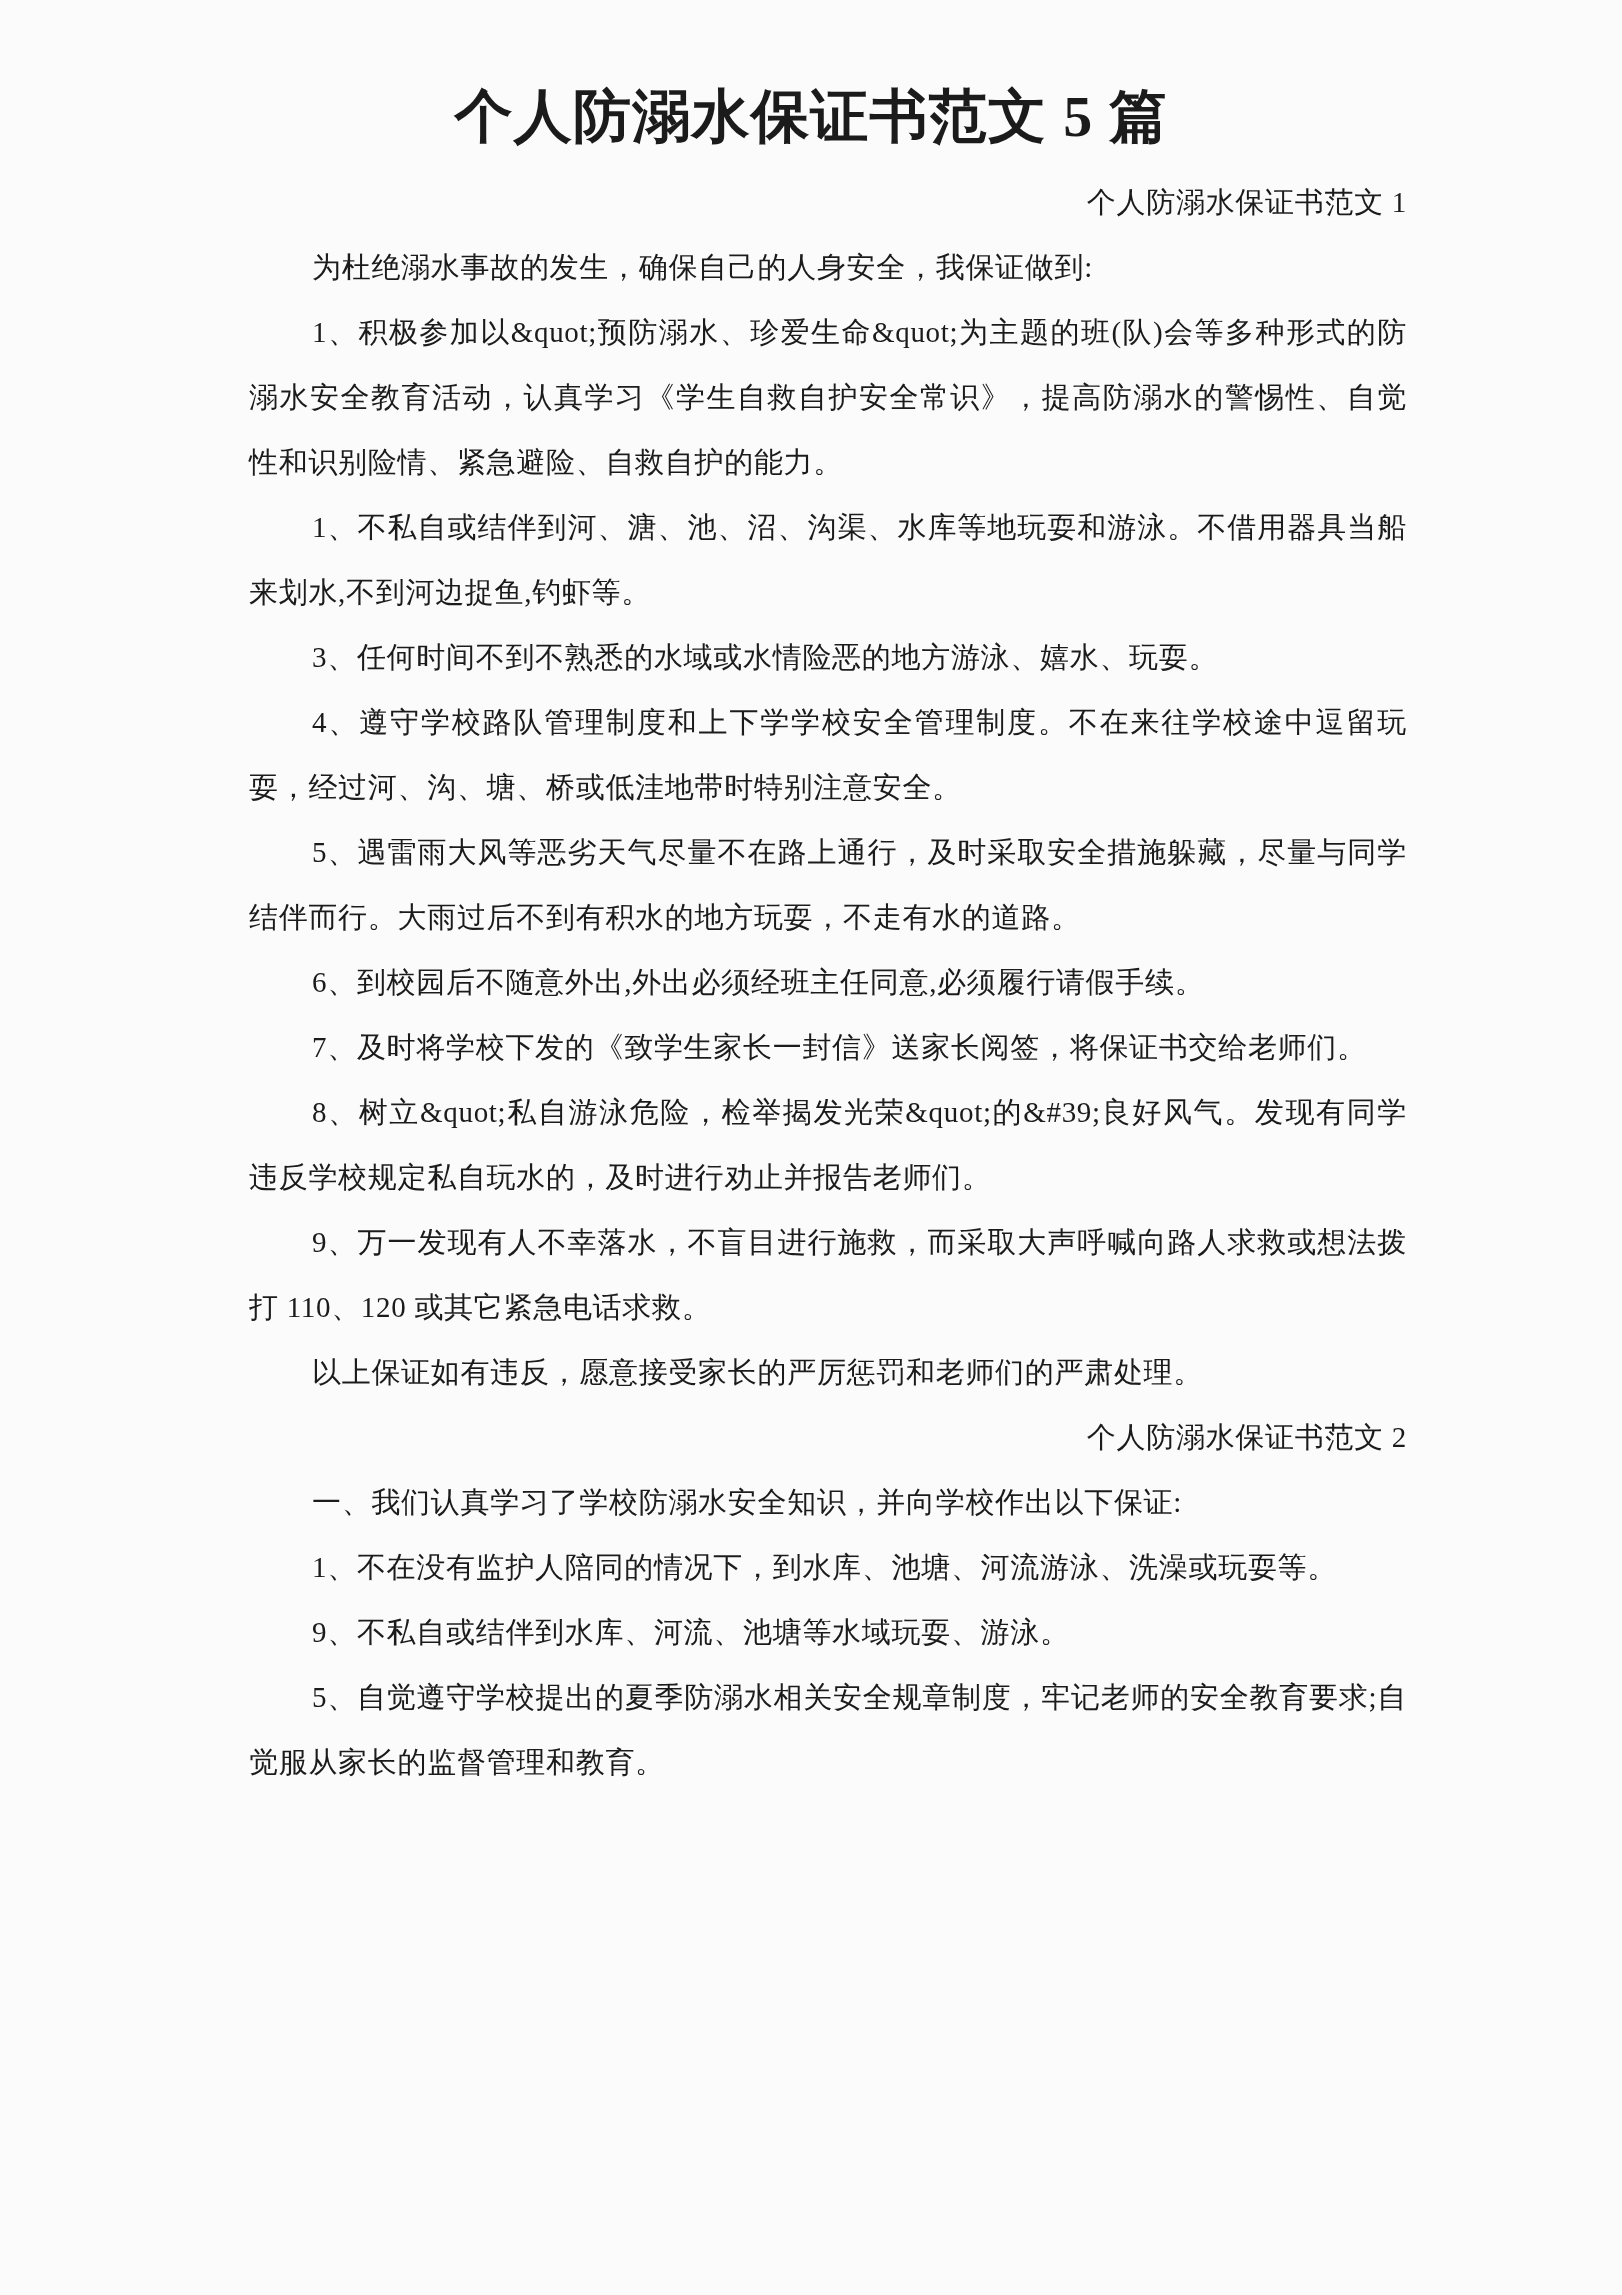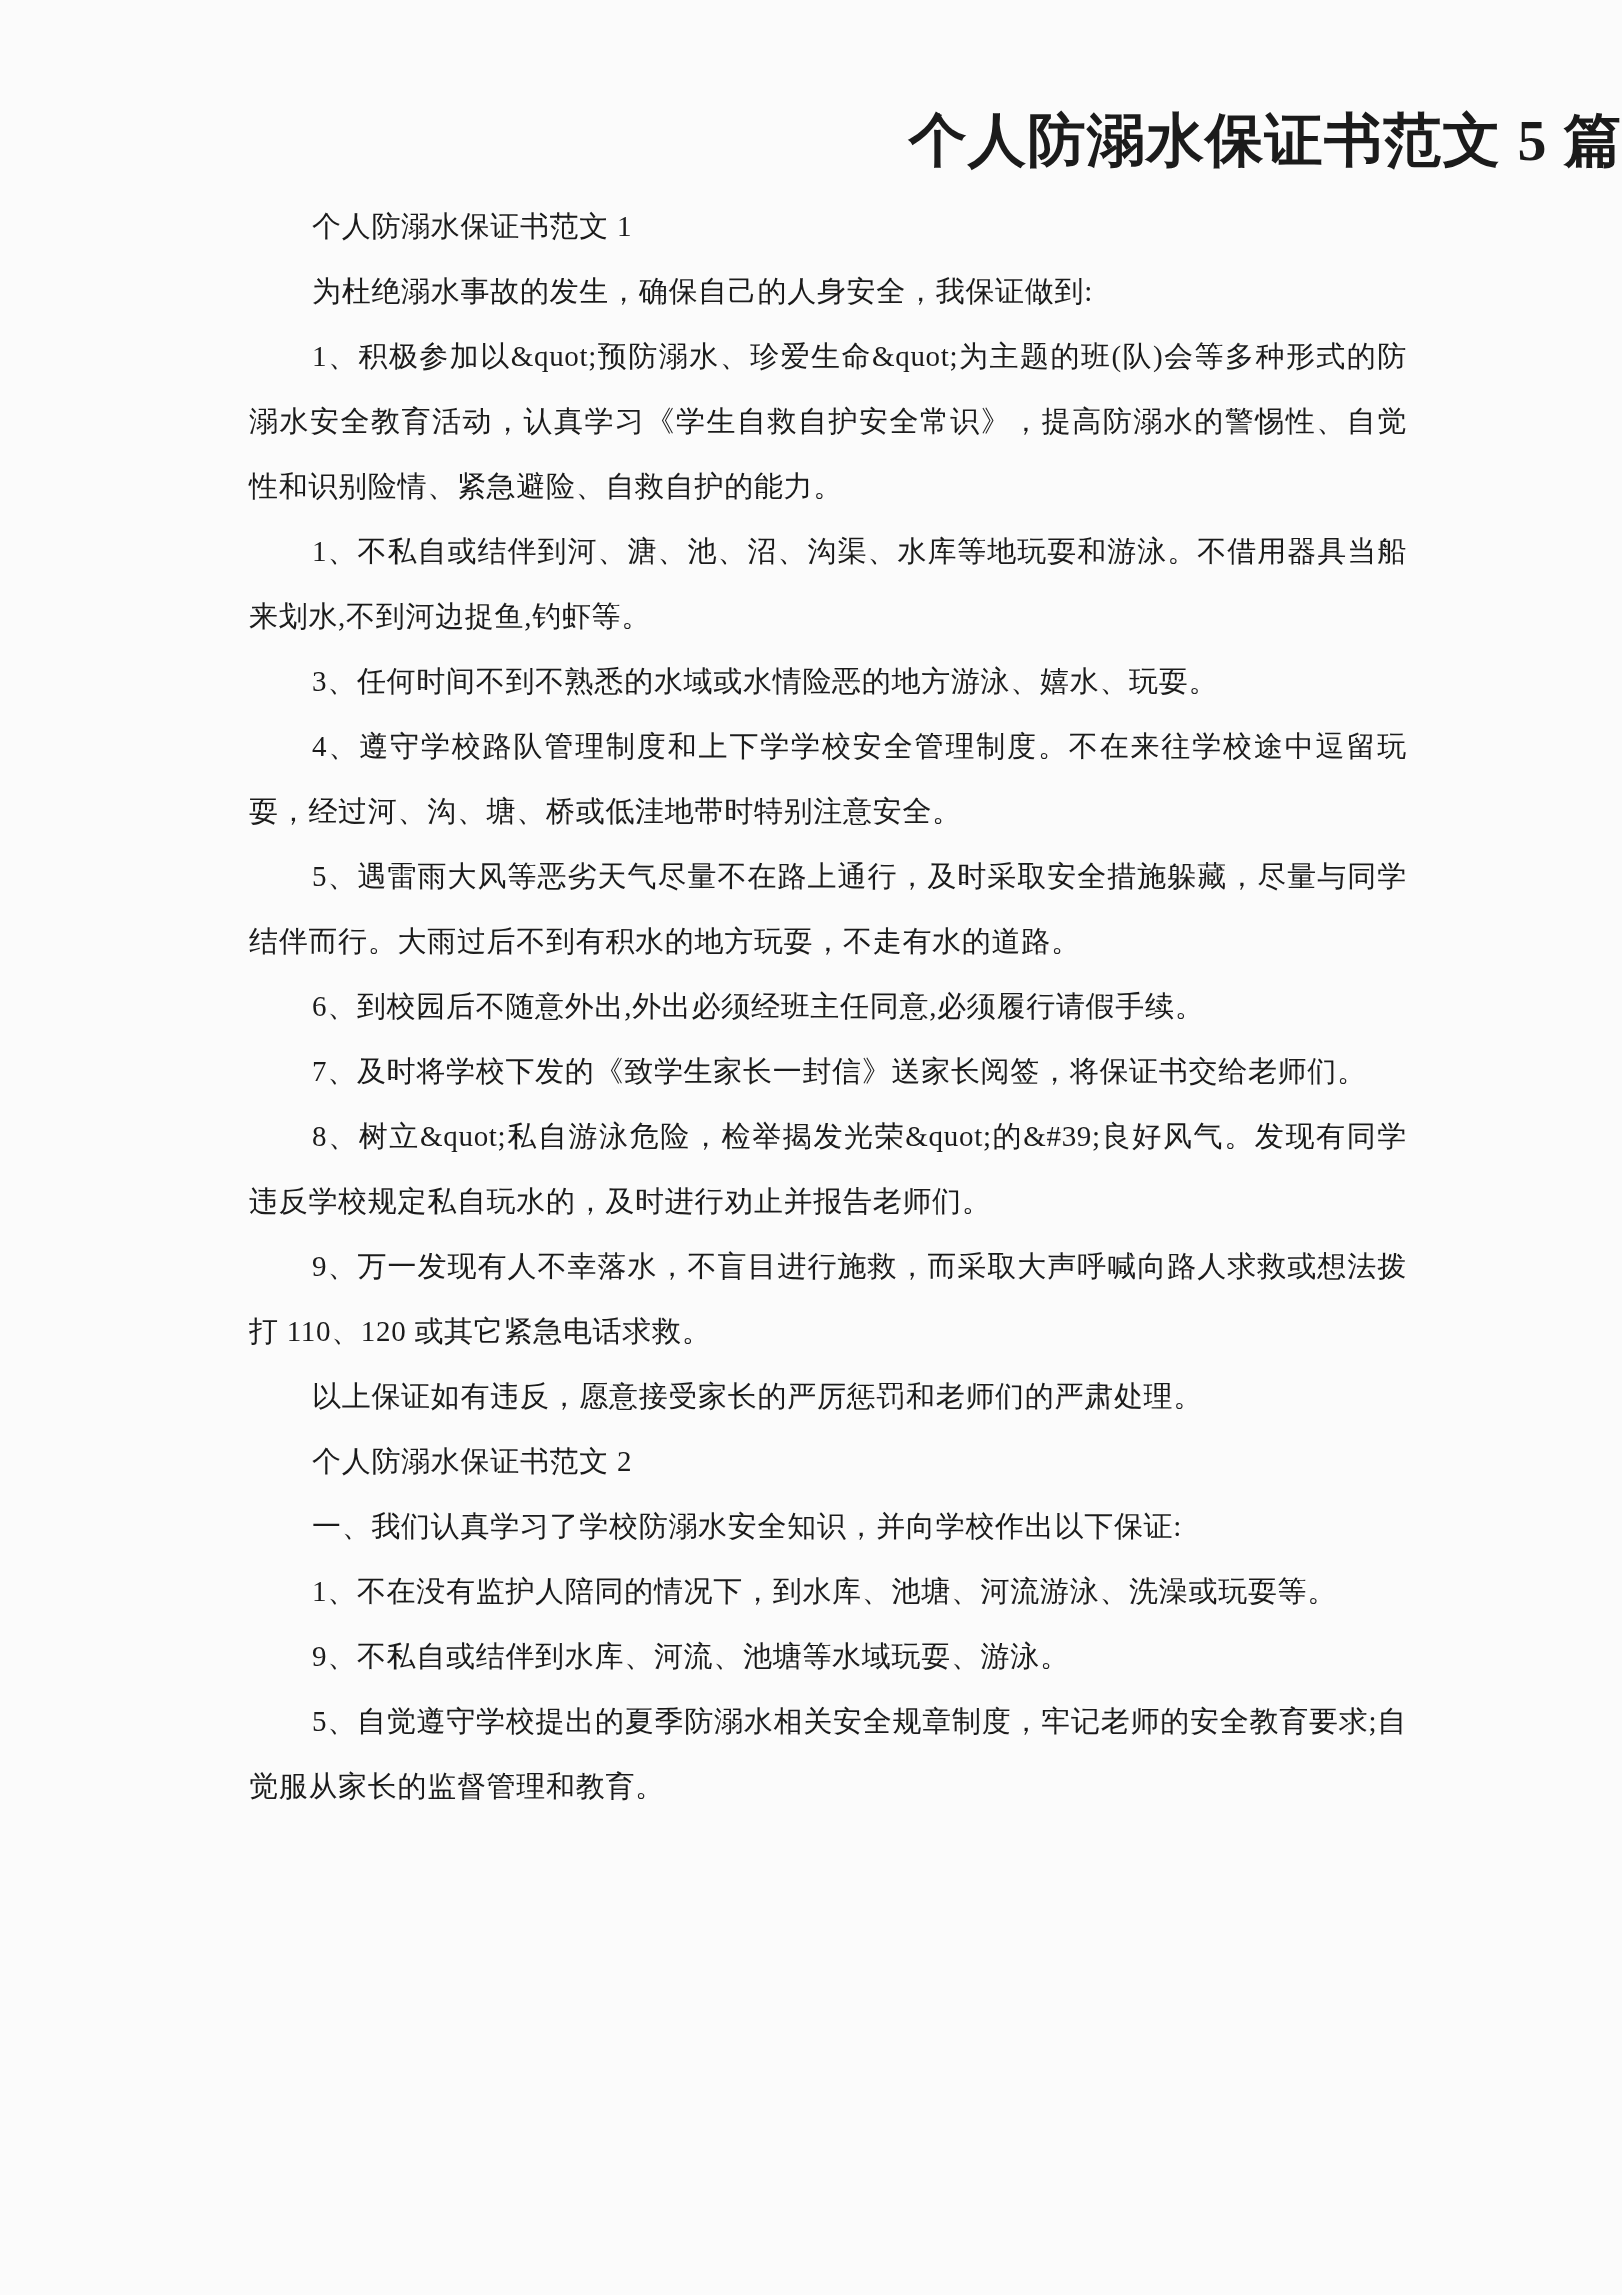--- a/index.html
+++ b/index.html
@@ -16,42 +16,42 @@
     position: relative;
     width: 1623px;
     height: 2295px;
     background: #fbfbfb;
     color: #1b1b1b;
     box-sizing: border-box;
     overflow: hidden;
   }
   .doc-title {
     margin: 0;
-    padding-top: 112px;
+    padding-top: 88px;
     line-height: 58px;
     font-size: 58px;
     font-weight: 700;
-    text-align: right;
+    text-align: center;
     letter-spacing: 1.3px;
     white-space: nowrap;
   }
   .content {
     margin: 24px 216px 0 249px;
     width: 1158px;
   }
   .para {
     margin: 0;
     font-size: 29px;
     line-height: 65px;
     text-align: justify;
     text-indent: 63px;
     letter-spacing: 0.7px;
   }
   .section-heading {
-    text-align: left;
+    text-align: right;
   }
 </style>
 </head>
 <body>
 
 <div class="page">
   <h1 class="doc-title">个人防溺水保证书范文 5 篇</h1>
 
   <div class="content">
 

